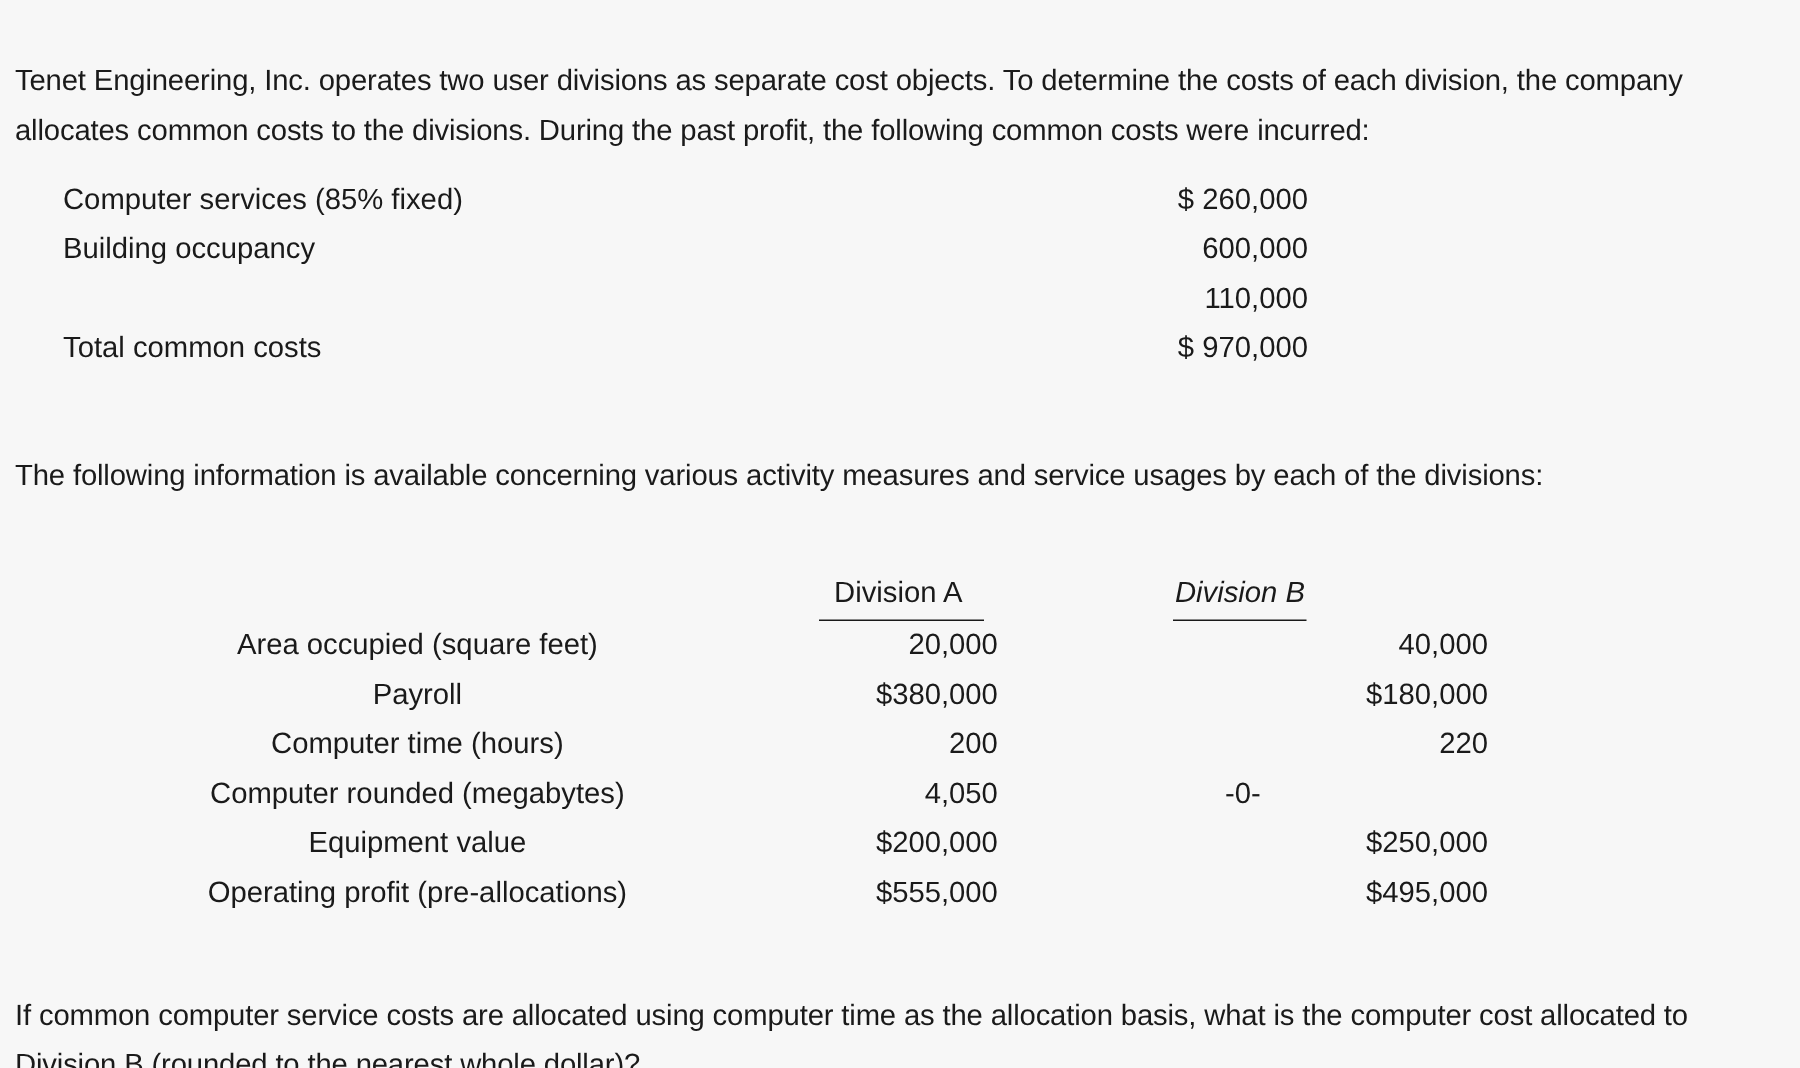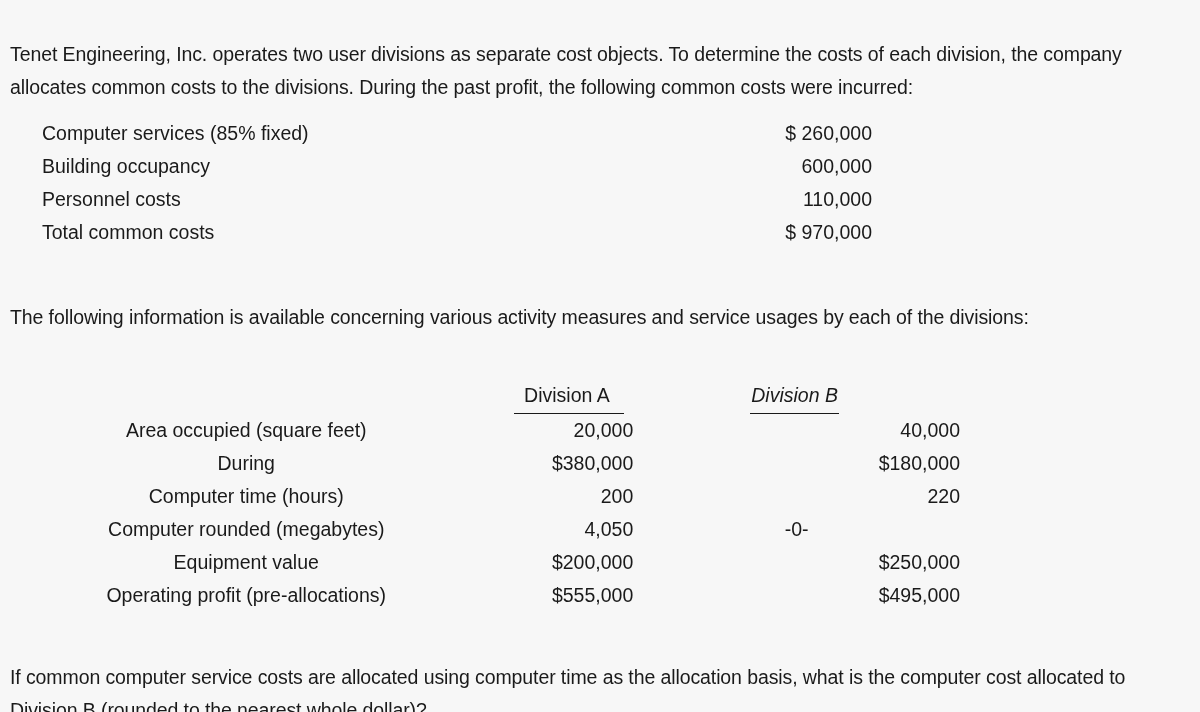--- a/index.html
+++ b/index.html
@@ -67,20 +67,21 @@
     line-height: 33px;
     letter-spacing: -0.1px;
   }
 
   
   .div-table {
     top: 379px;
     width: 950px;
     border-collapse: collapse;
     font-size: 19.5px;
+    margin-left: 32px;
   }
   .div-table td, .div-table th {
     padding: 0;
     margin: 0;
     font-weight: normal;
     height: 33px;
     line-height: 33px;
     vertical-align: baseline;
     white-space: nowrap;
   }
@@ -123,21 +124,20 @@
   <div class="block cost-list">
     <div class="cost-row">
       <span class="label">Computer services (85% fixed)</span>
       <span class="amount">$ 260,000</span>
     </div>
     <div class="cost-row">
       <span class="label">Building occupancy</span>
       <span class="amount">600,000</span>
     </div>
     <div class="cost-row">
-      <span class="label">Personnel costs</span>
       <span class="amount">110,000</span>
     </div>
     <div class="cost-row">
       <span class="label">Total common costs</span>
       <span class="amount">$ 970,000</span>
     </div>
   </div>
 
   <p class="block mid">The following information is available concerning various activity measures and service usages by each of the divisions:</p>
 
@@ -153,21 +153,21 @@
         </th>
       </tr>
     </thead>
     <tbody>
       <tr>
         <td class="col-label">Area occupied (square feet)</td>
         <td class="col-a">20,000</td>
         <td class="col-b">40,000</td>
       </tr>
       <tr>
-        <td class="col-label">During</td>
+        <td class="col-label">Payroll</td>
         <td class="col-a">$380,000</td>
         <td class="col-b">$180,000</td>
       </tr>
       <tr>
         <td class="col-label">Computer time (hours)</td>
         <td class="col-a">200</td>
         <td class="col-b">220</td>
       </tr>
       <tr>
         <td class="col-label">Computer rounded (megabytes)</td>

